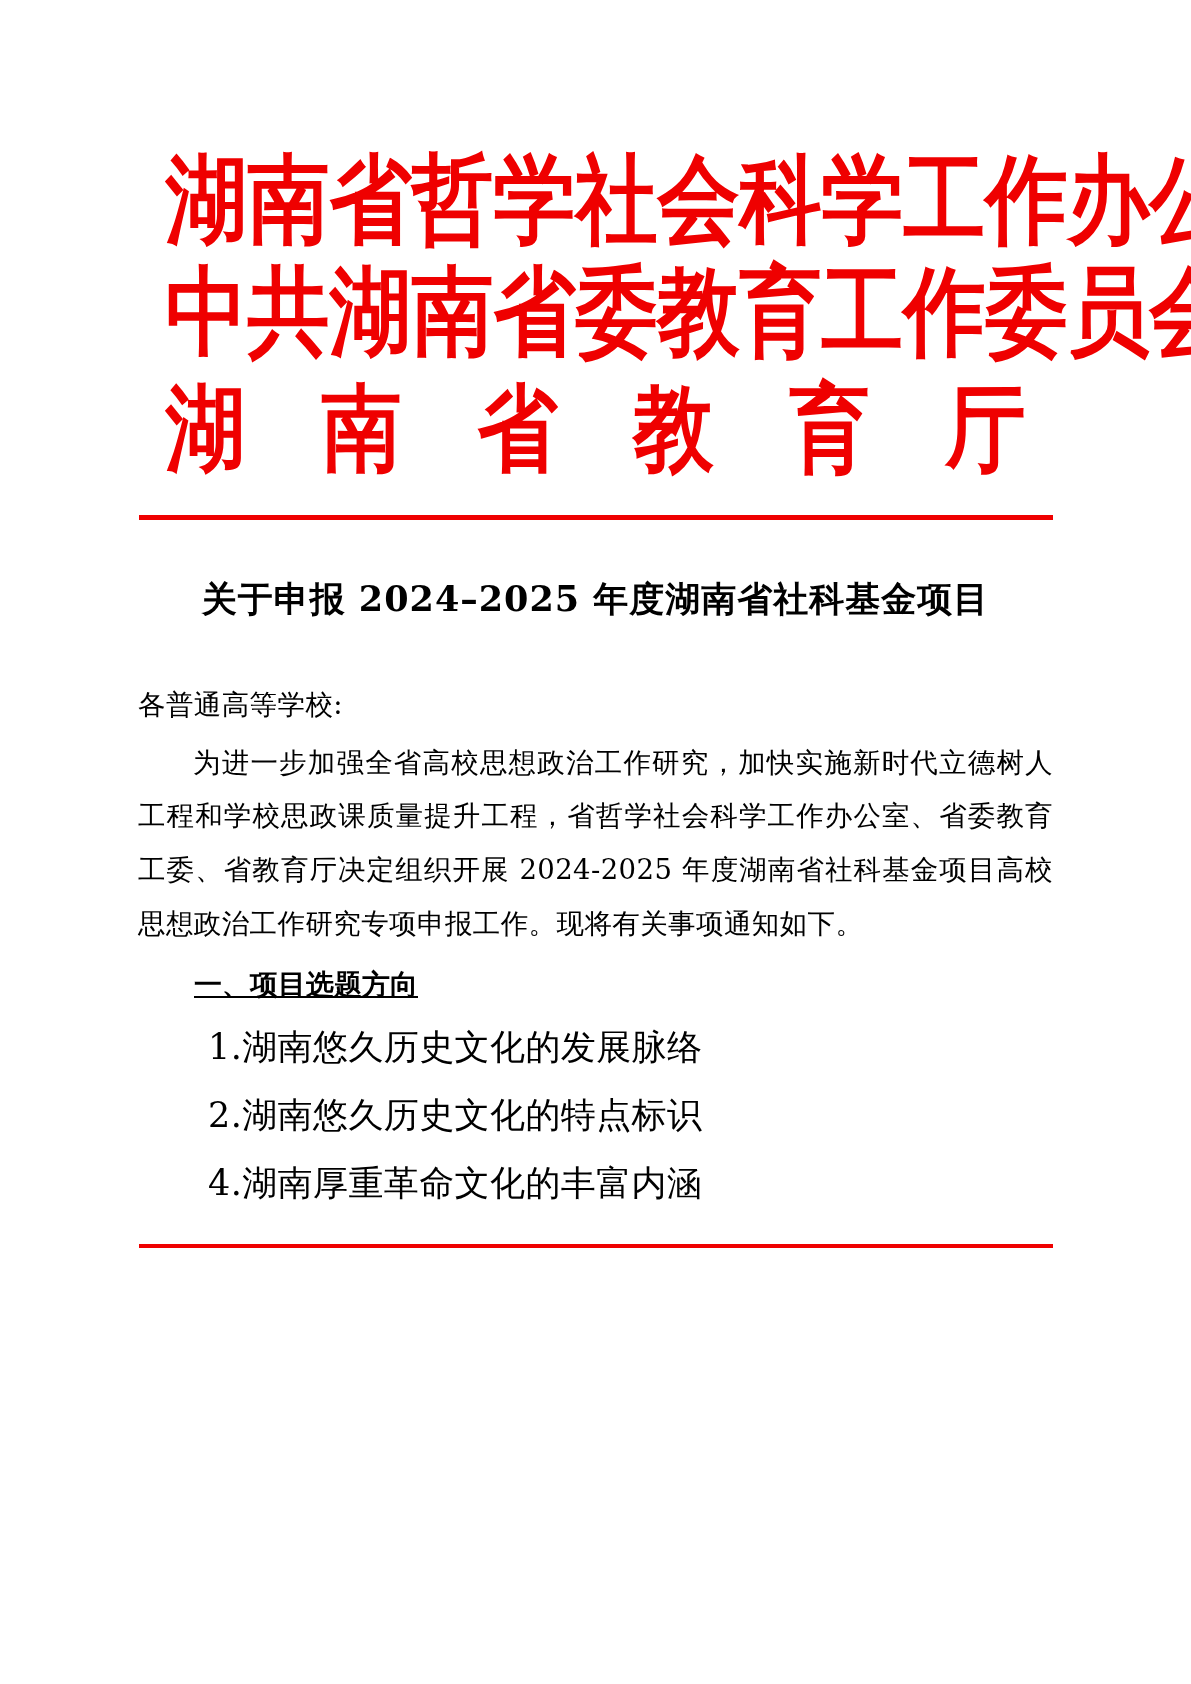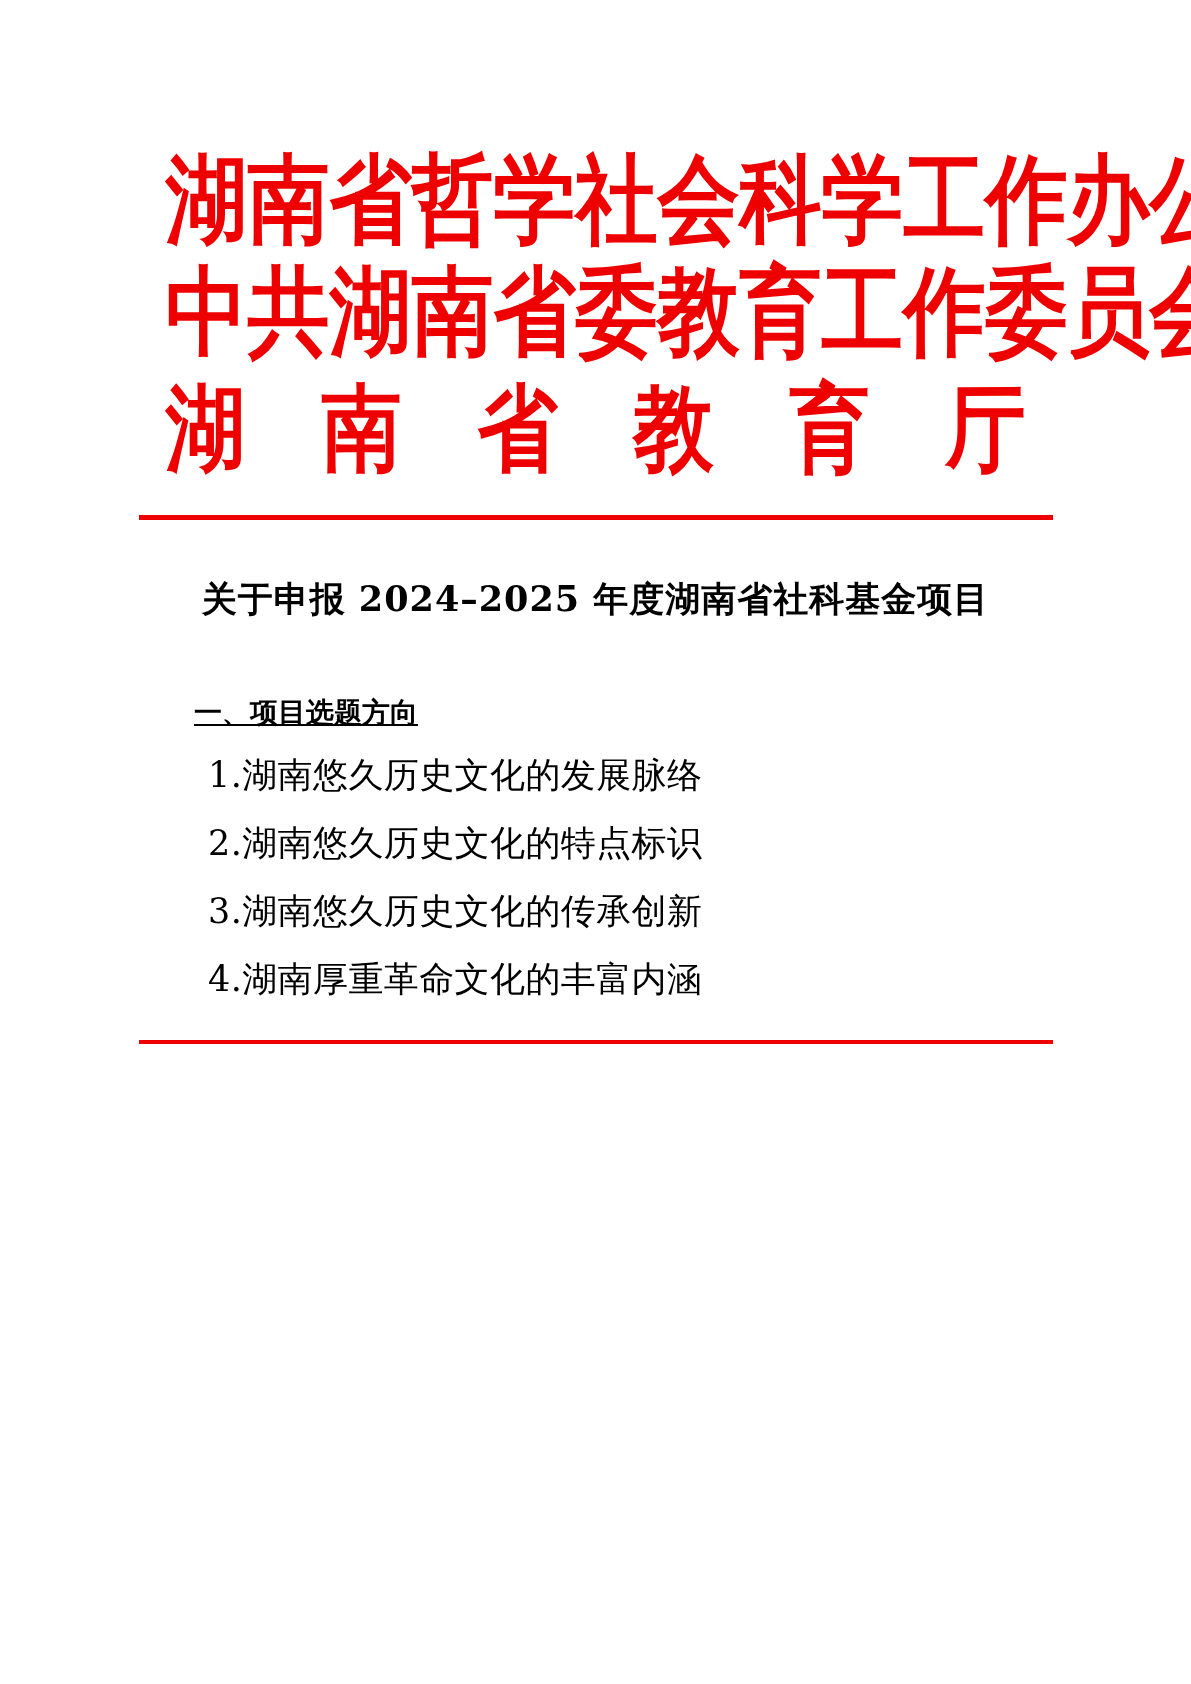--- a/index.html
+++ b/index.html
@@ -177,22 +177,23 @@
         <span>厅</span>
       </div>
     <div class="rule-top"></div>
   </div>
 
   <div class="doc-title">
     <div>关于申报 2024–2025 年度湖南省社科基金项目</div>
   </div>
 
   <div class="body-wrap">
+    <p class="p salutation">各普通高等学校:</p>
+    <p class="p indent">为进一步加强全省高校思想政治工作研究，加快实施新时代立德树人工程和学校思政课质量提升工程，省哲学社会科学工作办公室、省委教育工委、省教育厅决定组织开展 2024-2025 年度湖南省社科基金项目高校思想政治工作研究专项申报工作。现将有关事项通知如下。</p>
     <p class="heading-1">一、项目选题方向</p>
     <p class="list-item">1.湖南悠久历史文化的发展脉络</p>
     <p class="list-item">2.湖南悠久历史文化的特点标识</p>
-    <p class="list-item">3.湖南悠久历史文化的传承创新</p>
     <p class="list-item">4.湖南厚重革命文化的丰富内涵</p>
   </div>
 
   <div class="rule-bottom"></div>
 
 </div>
 
 </body></html>

